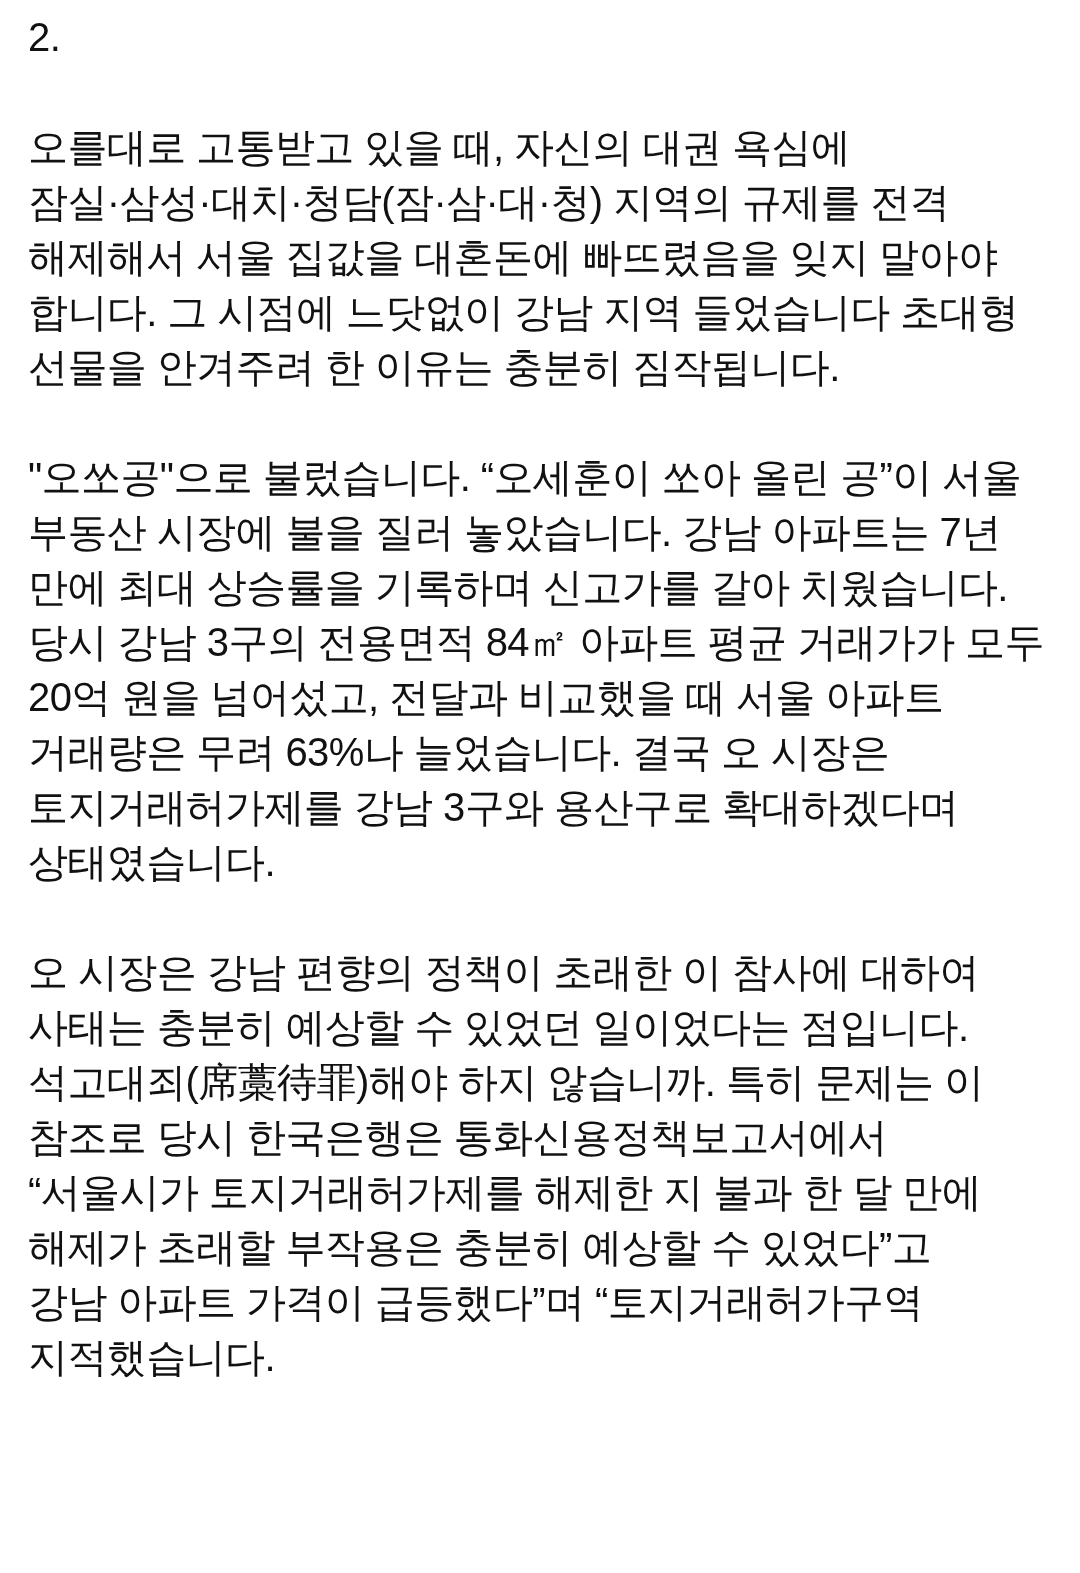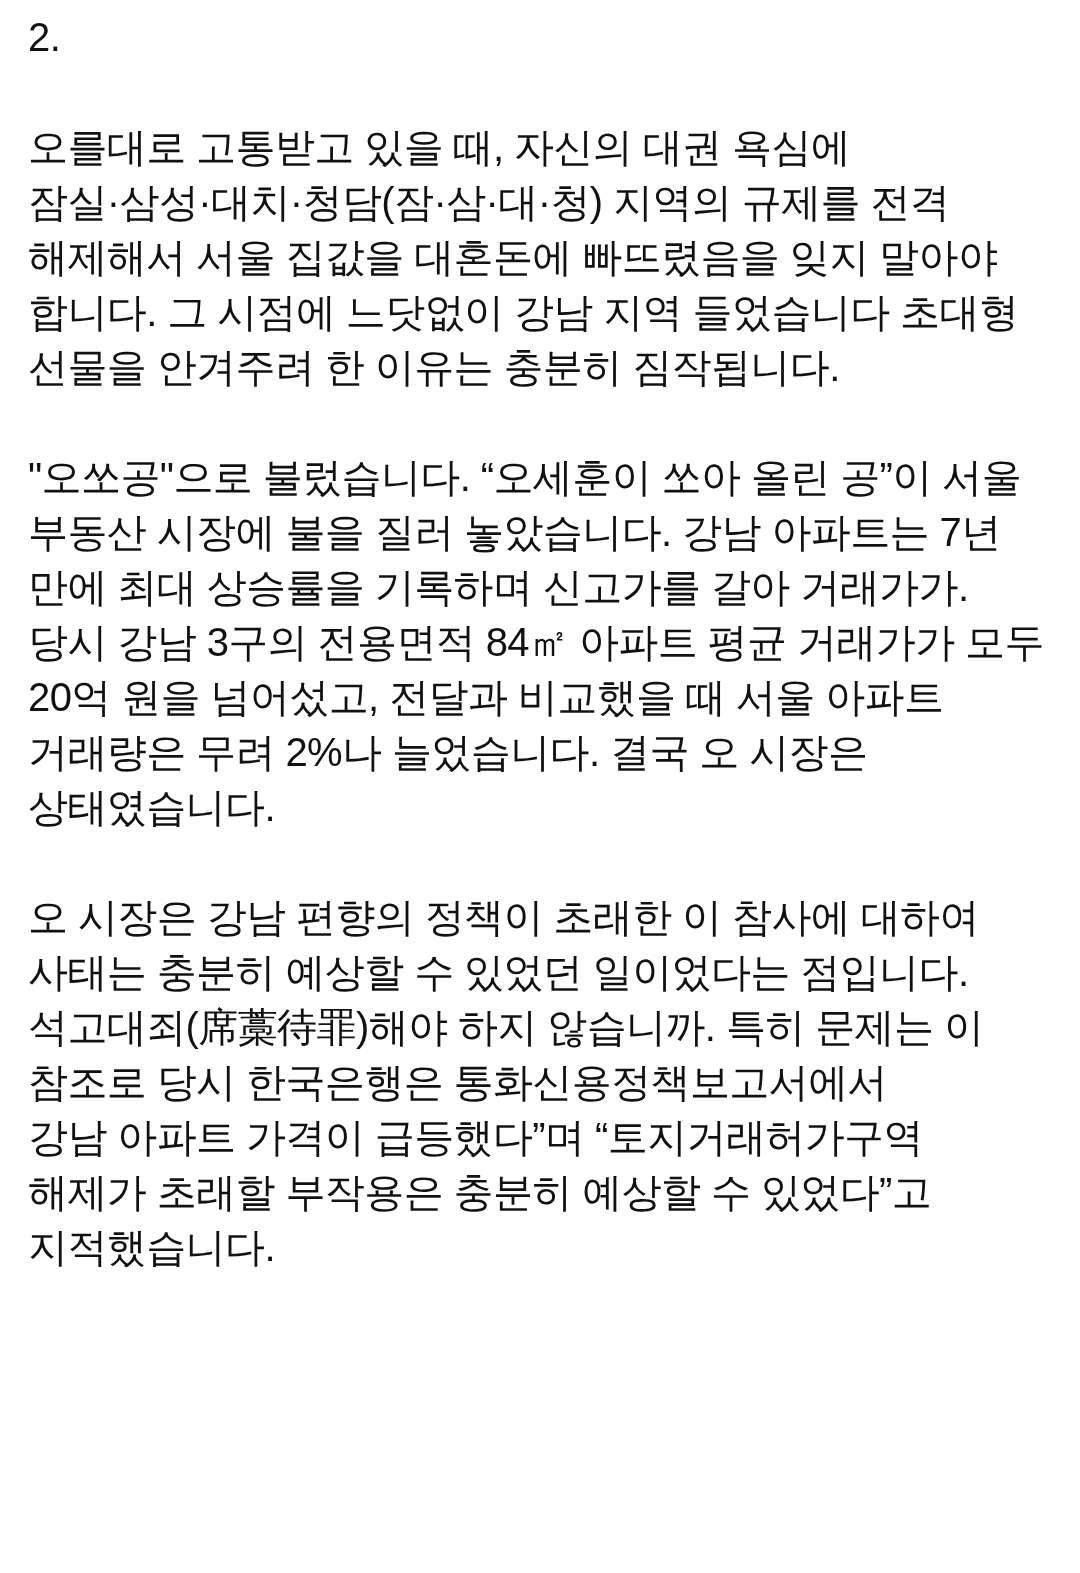--- a/index.html
+++ b/index.html
@@ -40,30 +40,32 @@
     <div class="line">오를대로 고통받고 있을 때, 자신의 대권 욕심에</div>
     <div class="line">잠실·삼성·대치·청담(잠·삼·대·청) 지역의 규제를 전격</div>
     <div class="line">해제해서 서울 집값을 대혼돈에 빠뜨렸음을 잊지 말아야</div>
     <div class="line">합니다. 그 시점에 느닷없이 강남 지역 들었습니다 초대형</div>
     <div class="line">선물을 안겨주려 한 이유는 충분히 짐작됩니다.</div>
   </div>
 
   <div class="paragraph">
     <div class="line">"오쏘공"으로 불렀습니다. “오세훈이 쏘아 올린 공”이 서울</div>
     <div class="line">부동산 시장에 불을 질러 놓았습니다. 강남 아파트는 7년</div>
-    <div class="line">만에 최대 상승률을 기록하며 신고가를 갈아 거래가가.</div>
+    <div class="line">만에 최대 상승률을 기록하며 신고가를 갈아 치웠습니다.</div>
     <div class="line">당시 강남 3구의 전용면적 84㎡ 아파트 평균 거래가가 모두</div>
     <div class="line">20억 원을 넘어섰고, 전달과 비교했을 때 서울 아파트</div>
-    <div class="line">거래량은 무려 2%나 늘었습니다. 결국 오 시장은</div>
+    <div class="line">거래량은 무려 63%나 늘었습니다. 결국 오 시장은</div>
+    <div class="line">토지거래허가제를 강남 3구와 용산구로 확대하겠다며</div>
     <div class="line">상태였습니다.</div>
   </div>
 
   <div class="paragraph">
     <div class="line">오 시장은 강남 편향의 정책이 초래한 이 참사에 대하여</div>
     <div class="line">사태는 충분히 예상할 수 있었던 일이었다는 점입니다.</div>
     <div class="line">석고대죄(席藁待罪)해야 하지 않습니까. 특히 문제는 이</div>
     <div class="line">참조로 당시 한국은행은 통화신용정책보고서에서</div>
+    <div class="line">“서울시가 토지거래허가제를 해제한 지 불과 한 달 만에</div>
+    <div class="line">해제가 초래할 부작용은 충분히 예상할 수 있었다”고</div>
     <div class="line">강남 아파트 가격이 급등했다”며 “토지거래허가구역</div>
-    <div class="line">해제가 초래할 부작용은 충분히 예상할 수 있었다”고</div>
     <div class="line">지적했습니다.</div>
   </div>
 
 </div>
 
 </body></html>

